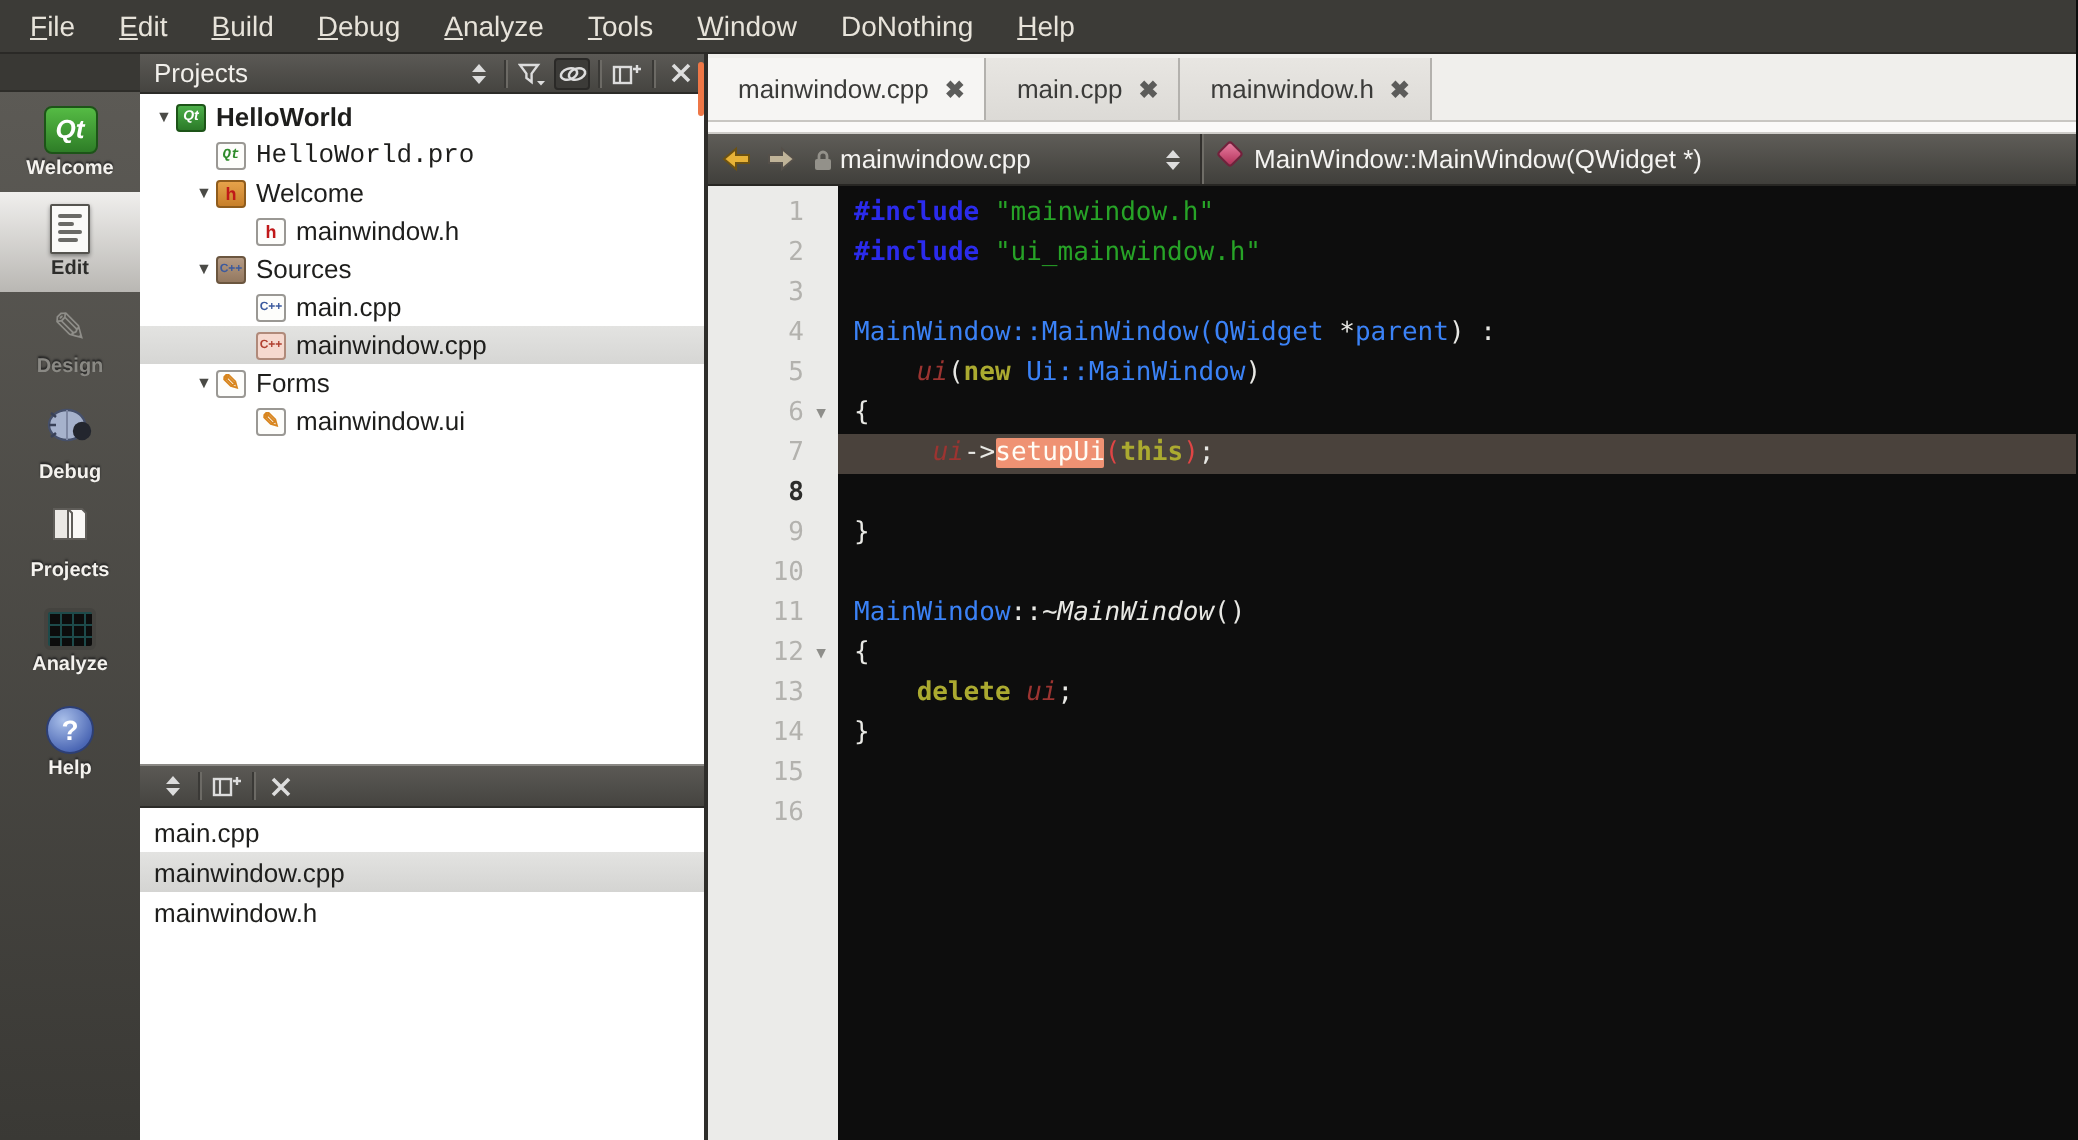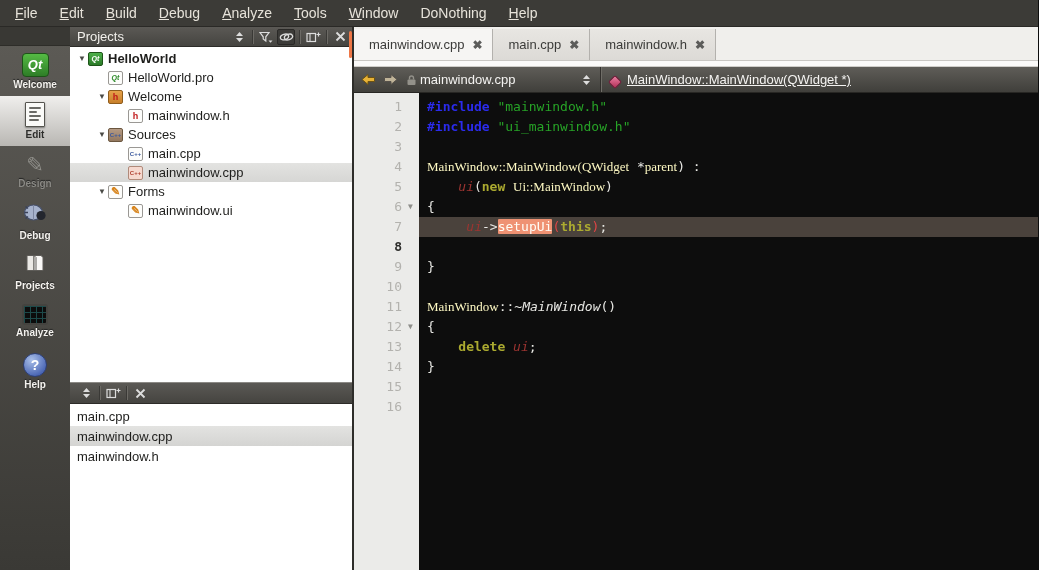--- a/index.html
+++ b/index.html
@@ -103,40 +103,40 @@
   .tab-gap { height:6px; background:#fbfaf9; border-bottom:1px solid #cfcdc9; flex-shrink:0; }
 
   .editor-toolbar { height:26px; flex-shrink:0; display:flex; align-items:center;
        background:linear-gradient(#5f5d58,#403f3b); border-bottom:1px solid #272623;
        color:#f4f3f1; font-size:13px; }
   .tb-nav { width:66px; display:flex; align-items:center; gap:7px; padding-left:7px;
             flex-shrink:0; }
   .file-combo { display:flex; align-items:center; flex:0 0 180px; padding-right:5px; }
   .file-combo .fname { flex:1; white-space:nowrap; }
   .tb-sep { width:1px; align-self:stretch; background:#312f2c; box-shadow:1px 0 0 #6f6d67; }
-  .symbol-combo { display:flex; align-items:flex-end; gap:7px; padding-left:9px;
-                  white-space:nowrap;text-decoration:underline; }
+  .symbol-combo { display:flex; align-items:flex-start; gap:7px; padding-left:9px;
+                  white-space:nowrap; }
   .sym-diamond { width:10px; height:10px; transform:rotate(45deg); border-radius:2px;
        background:linear-gradient(135deg,#ea7fa2,#b23058); border:1px solid #74203c; }
 
   .code-area { flex:1; display:flex; background:#0d0d0d; overflow:hidden; }
   .gutter { width:65px; background:#ebebe9; padding-top:4px; flex-shrink:0;
             font:13px/20px "DejaVu Sans Mono", monospace; color:#b3b2ae; }
   .gutter-row { height:20px; display:flex; align-items:center; }
   .gutter-num { flex:1; text-align:right; }
   .gutter-row.current .gutter-num { color:#2d2d2b; font-weight:bold; }
   .gutter-fold { width:17px; text-align:center; font-size:8px; color:#8e8e8a; }
   .code { flex:1; padding-top:4px; font:13px/20px "DejaVu Sans Mono", monospace;
           min-width:0; }
   .code-line { height:20px; white-space:pre; padding-left:8px; color:#e8e8e4; }
   .code-line.current { background:#4a423c;padding-left:16px; }
 
   .tok-pre { color:#2b2bec; font-weight:bold; }
   .tok-str { color:#27a327; }
-  .tok-typ { color:#fef9c3;font-family:Liberation Serif, serif; }
+  .tok-typ { color:#3b82f6; }
   .tok-kw  { color:#abaa30; font-weight:bold; }
   .tok-fld { color:#9c3431; font-style:italic; }
   .tok-pln { color:#e8e8e4; }
   .tok-par { color:#e04545; }
   .tok-virt{ color:#e8e8e4; font-style:italic; }
   .tok-hls { background:#ef9273; color:#fffdf6; border-radius:1px; }
 
   .overlay-scrollbar { position:absolute; left:349px; top:31px; width:3px; height:27px;
        background:#ee7747; border-radius:2px; }
 </style>
@@ -254,21 +254,21 @@
             </span>
         </div>
         <div class="tree" id="projTree">
             <div class="tree-row bold" style="padding-left: 6px;">
               <span class="tw-exp">▼</span>
               <span class="tw-icon">
                 <span class="ti ti-qtf">Qt</span>
               </span>
               <span>HelloWorld</span>
             </div>
-            <div class="tree-row" style="padding-left: 26px;">
+            <div class="tree-row" style="padding-left: 26px; font-family: Liberation Mono, monospace;">
               <span class="tw-exp"></span>
               <span class="tw-icon">
                 <span class="ti ti-qtp">Qt</span>
               </span>
               <span>HelloWorld.pro</span>
             </div>
             <div class="tree-row" style="padding-left: 26px;">
               <span class="tw-exp">▼</span>
               <span class="tw-icon">
                 <span class="ti ti-hf">h</span>

